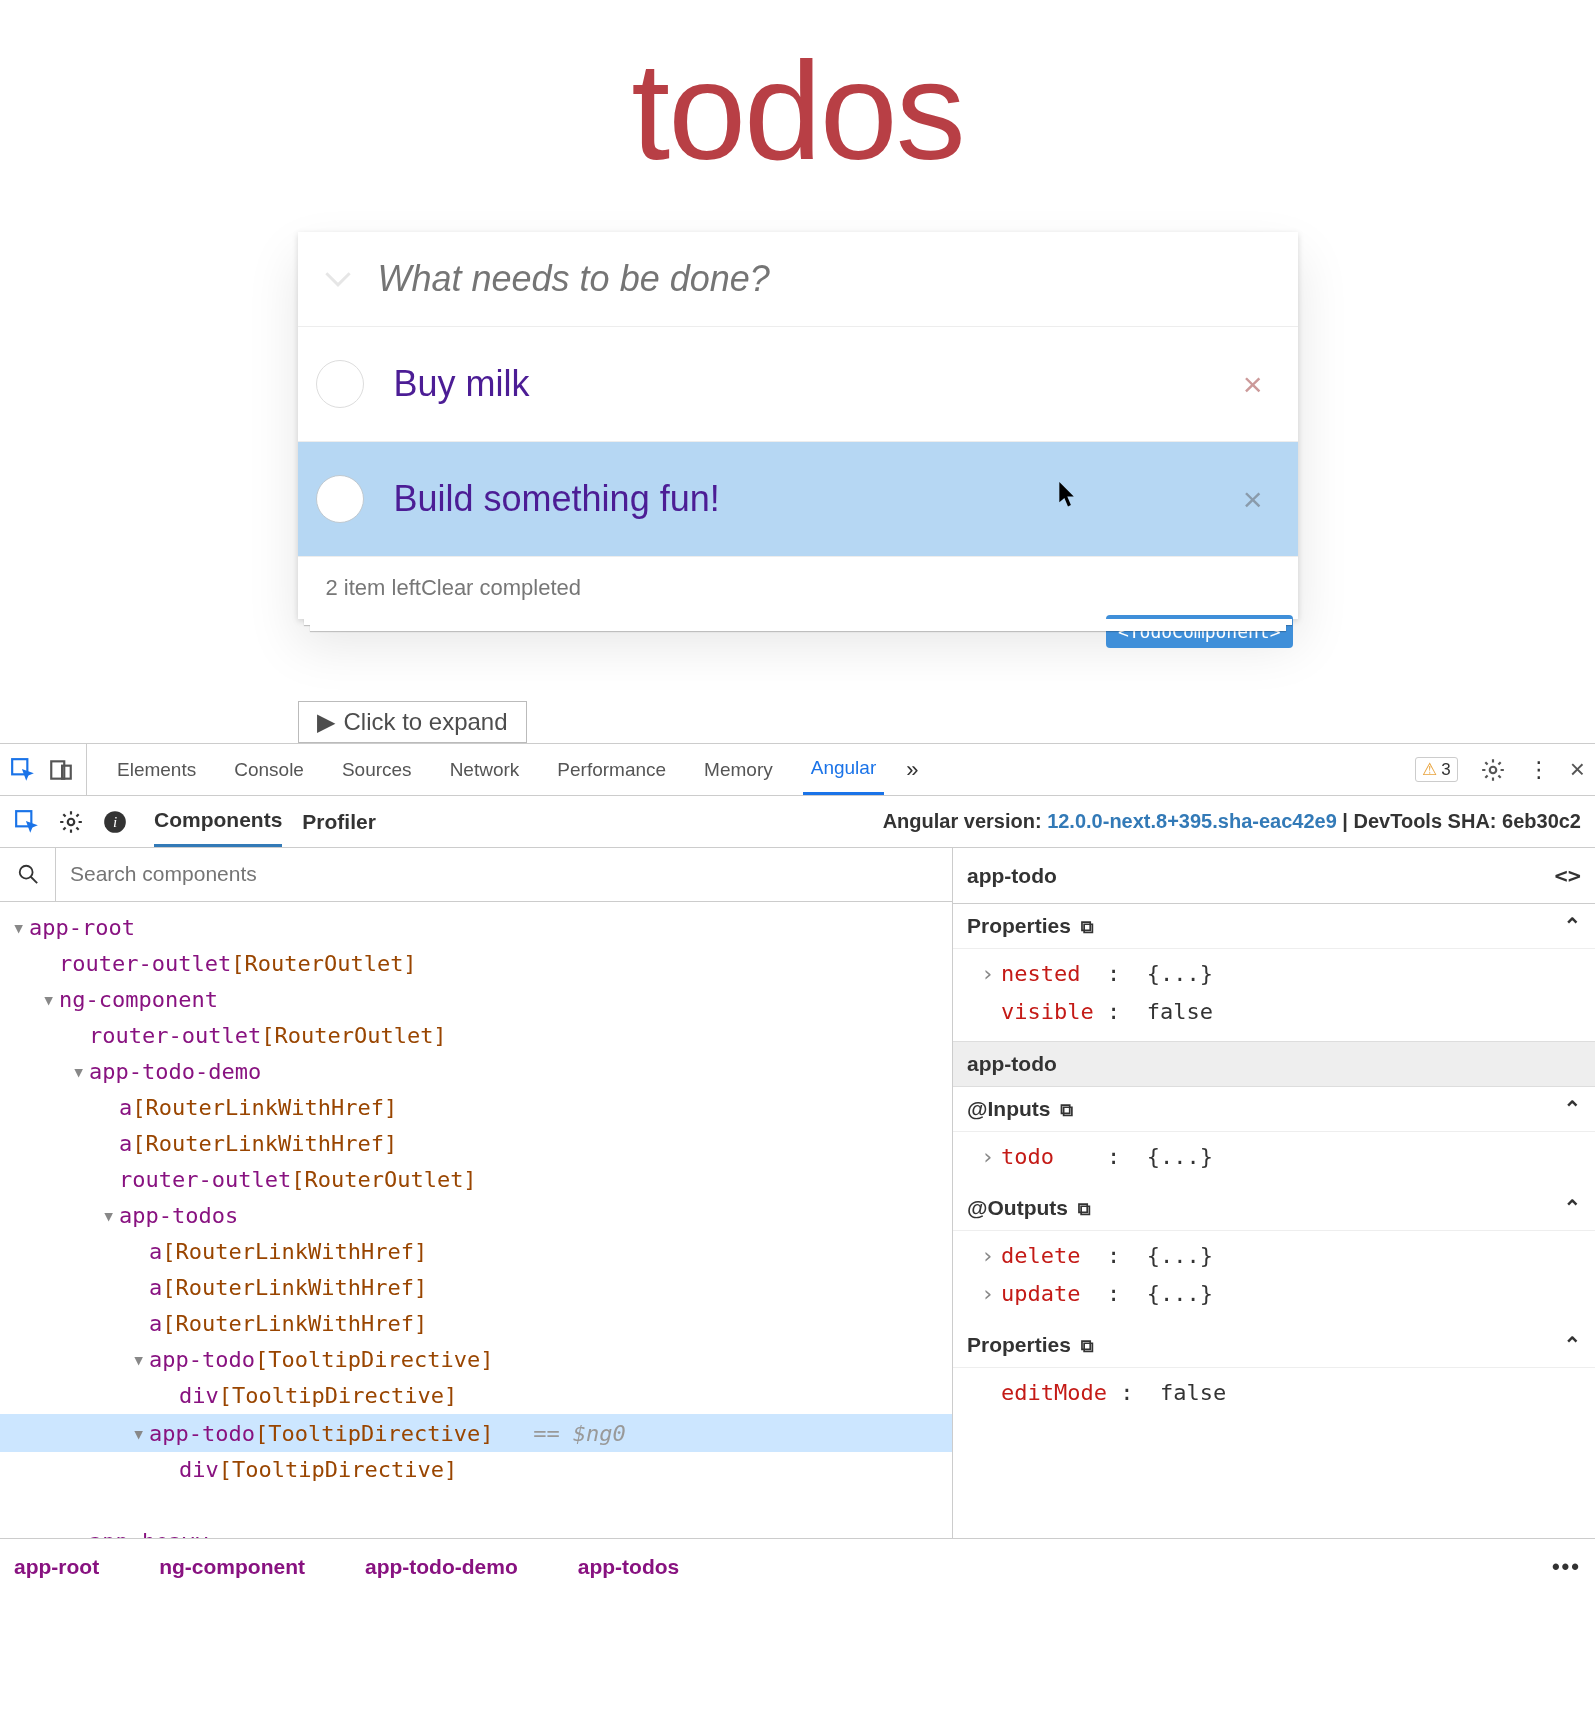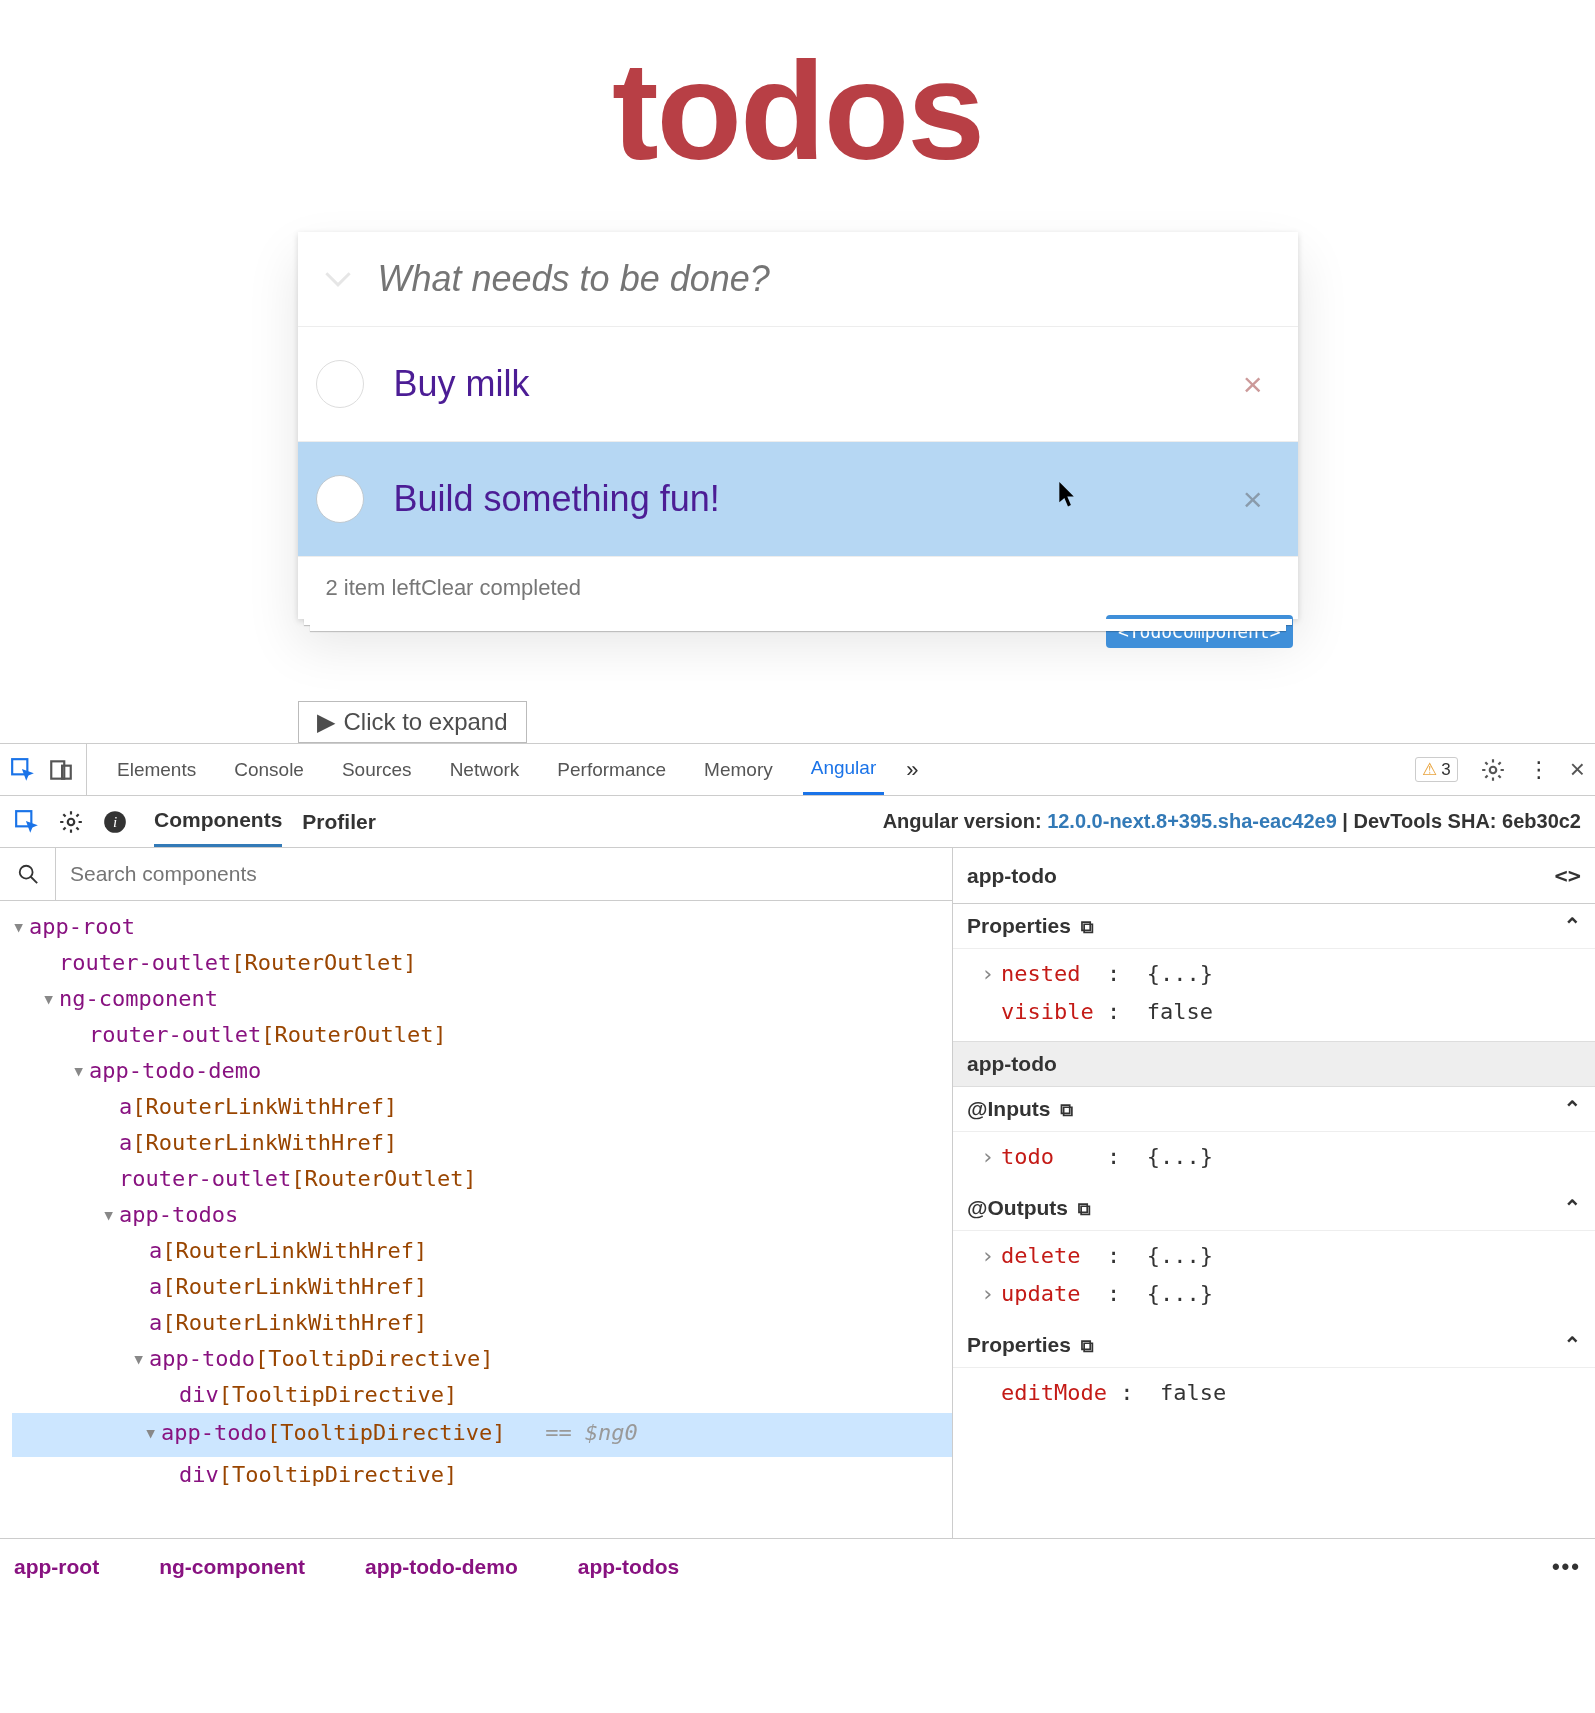--- a/index.html
+++ b/index.html
@@ -1,18 +1,18 @@
 <!DOCTYPE html>
 <html><head>
 <meta charset="utf-8">
 <style>
 * { margin: 0; padding: 0; box-sizing: border-box; }
 body { font-family: -apple-system, BlinkMacSystemFont, "Segoe UI", Helvetica, Arial, sans-serif; font-size: 14px; color: #333; background: #fff; width: 1595px; }
 .app-area { padding-top: 30px; }
-.todos-title { text-align: center; font-size: 140px; font-weight: 700; color: #b83f45; font-family: "Helvetica Neue", Helvetica, Arial, sans-serif; letter-spacing: -2px; }
+.todos-title { text-align: center; font-size: 140px; font-weight: 400; color: #b83f45; font-family: "Helvetica Neue", Helvetica, Arial, sans-serif; letter-spacing: -2px; }
 .todo-card { width: 1000px; margin: 40px auto 0; background: #fff; box-shadow: 0 2px 6px rgba(0,0,0,0.15), 0 25px 50px rgba(0,0,0,0.1); position: relative; }
 .new-todo-row { display: flex; align-items: center; height: 95px; border-bottom: 1px solid #ededed; }
 .toggle-all { width: 80px; display: flex; align-items: center; justify-content: center; color: #e6e6e6; }
 .new-todo-input { flex: 1; border: none; font-size: 36px; font-style: italic; color: #a16207; font-family: "Helvetica Neue", Helvetica, Arial, sans-serif; font-weight: 300; outline: none; }
 .todo-item { display: flex; align-items: center; height: 115px; border-bottom: 1px solid #ededed; position: relative; }
 .todo-item.highlighted { background: #b6d7f3; }
 .todo-check { width: 48px; height: 48px; border: 1px solid #ddd; border-radius: 50%; margin: 0 30px 0 18px; background: #fff; }
 .todo-item.highlighted .todo-check { border-color: #c0c9d0; }
 .todo-label { flex: 1; font-size: 36px; color: #4c1d95; font-family: "Helvetica Neue", Helvetica, Arial, sans-serif; font-weight: 300; }
 .todo-delete { margin-right: 35px; color: #cc9a9a; font-size: 34px; font-weight: 200; cursor: pointer; }
@@ -44,21 +44,21 @@
 .ng-bar-right a { color: #337ab7; text-decoration: none; }
 
 
 .ng-body { display: flex; height: 690px; }
 .ng-left { width: 953px; border-right: 1px solid #ccc; display: flex; flex-direction: column; }
 .ng-search-row { display: flex; align-items: center; height: 56px; border-bottom: 1px solid #ccc; }
 .ng-search-icon { width: 56px; display: flex; align-items: center; justify-content: center; color: #333; border-right: 1px solid #ccc; height: 100%; }
 .ng-search-input { flex: 1; border: none; font-size: 21px; padding: 0 14px; outline: none; }
 .ng-tree { font-family: Menlo, Consolas, monospace; font-size: 22px; line-height: 36px; padding: 8px 0; overflow: auto; }
 .ng-tree-row { white-space: nowrap; padding: 0 8px; }
-.ng-tree-row.sel { background: #cce6ff; padding-top: 2px; padding-bottom: 6px; margin-left: 12px; }
+.ng-tree-row.sel { background: #cce6ff; padding-top: 2px; padding-bottom: 0; }
 .ng-tag { color: #881280; }
 .ng-dir { color: #994500; }
 .ng-chevron { color: #888; margin-right: 3px; cursor: pointer; display: inline-block; width: 14px; }
 .ng-var { color: #999; font-style: italic; }
 .ind0 { padding-left: 12px; } .ind1 { padding-left: 42px; } .ind2 { padding-left: 72px; } .ind3 { padding-left: 102px; } .ind4 { padding-left: 132px; } .ind5 { padding-left: 162px; }
 
 .ng-right { flex: 1; display: flex; flex-direction: column; overflow: hidden; }
 .ng-right-header { display: flex; align-items: center; justify-content: space-between; height: 56px; border-bottom: 1px solid #ccc; padding: 0 14px; font-weight: 600; font-size: 21px; }
 .ng-section-title { background: #eee; padding: 10px 14px; font-size: 21px; border-bottom: 1px solid #ddd; border-top: 1px solid #ddd; font-weight: 600; }
 .ng-sub { padding: 10px 14px; border-bottom: 1px solid #eee; display: flex; align-items: center; justify-content: space-between; font-size: 21px; font-weight: 600; }

